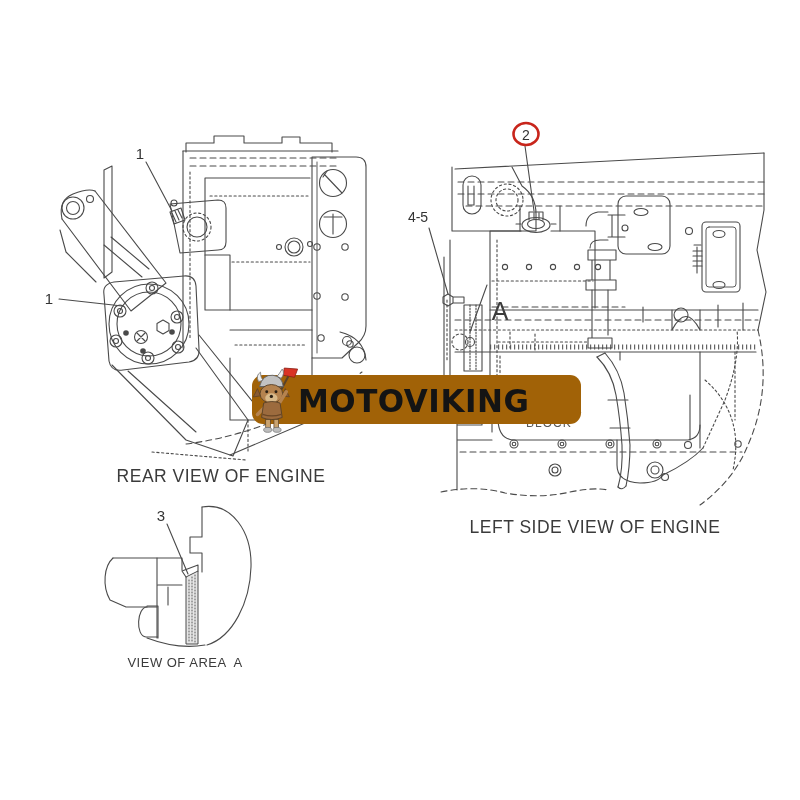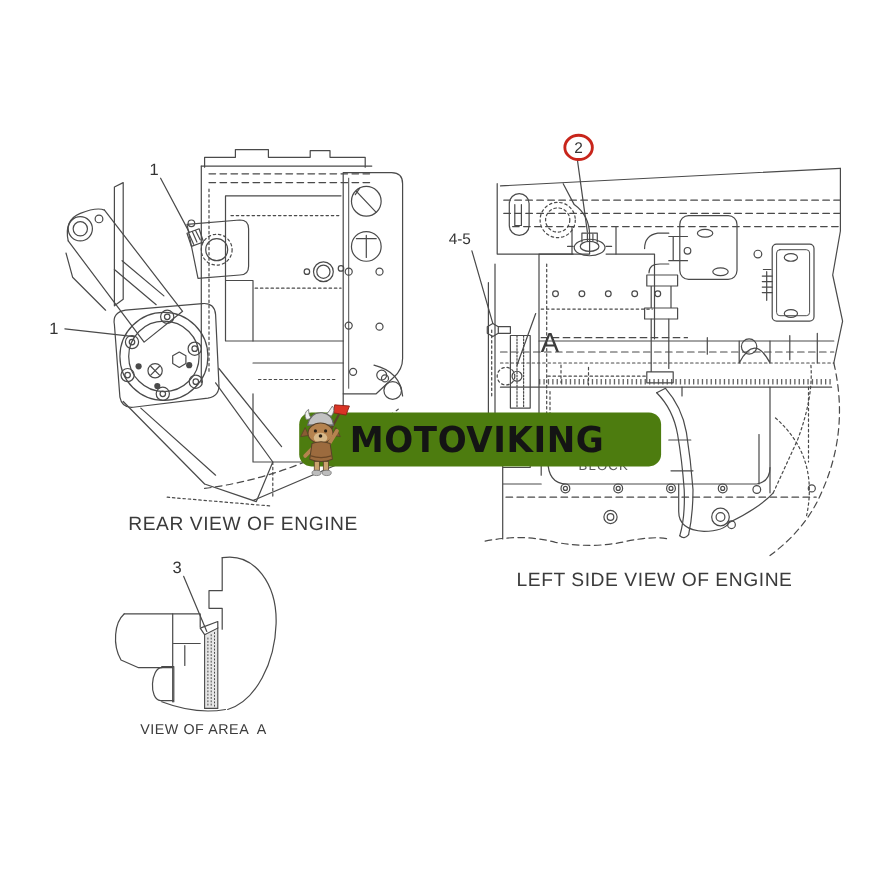--- a/index.html
+++ b/index.html
@@ -12,21 +12,21 @@
   .dt{stroke-dasharray:2.2 2.6;}
   .hatband{fill:none;stroke:#4a4a4a;stroke-width:5;stroke-dasharray:1.2 2.8;opacity:.85;}
   .fillgray{fill:#e6e6e6;stroke:#4a4a4a;stroke-width:1;}
   .dot{fill:#4a4a4a;stroke:none;}
   .cap{font:17.5px "Liberation Sans",sans-serif;fill:#3b3b3b;letter-spacing:.5px;}
   .capsm{font:13px "Liberation Sans",sans-serif;fill:#3b3b3b;letter-spacing:.5px;}
   .co{font:15px "Liberation Sans",sans-serif;fill:#333333;}
   .co2{font:14px "Liberation Sans",sans-serif;fill:#333333;}
   .bigA{font:25px "Liberation Sans",sans-serif;fill:#3b3b3b;}
   .blocktxt{font:12px "Liberation Sans",sans-serif;fill:#5a5a5a;letter-spacing:1px;}
-  .wm{position:absolute;left:272px;top:375px;width:329px;height:49px;background:#4d7c0f;
+  .wm{position:absolute;left:252px;top:375px;width:329px;height:49px;background:#a16207;
       border-radius:11px;display:flex;align-items:center;z-index:2;}
   .wm .brand{position:absolute;left:46px;top:7px;font-family:"DejaVu Sans",sans-serif;
       font-weight:bold;font-size:31px;letter-spacing:.5px;color:#141414;transform:scaleY(1.05);}
   .mascot{position:absolute;left:-2px;top:-9px;width:52px;height:68px;}
 </style>
 </head>
 <body>
 
 <div class="canvas">
 <svg width="800" height="800" viewBox="0 0 800 800">

